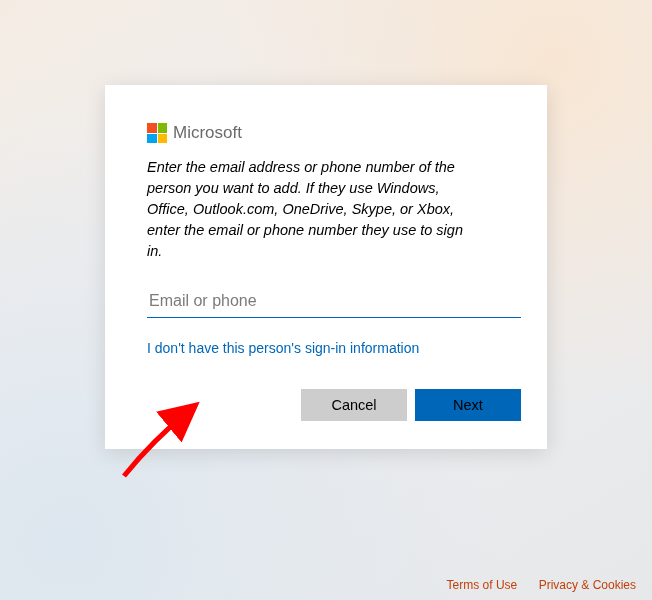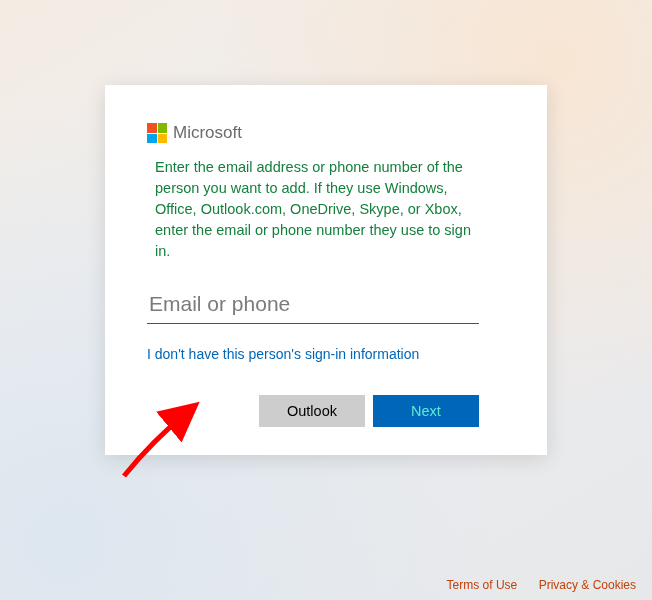--- a/index.html
+++ b/index.html
@@ -24,21 +24,21 @@
       linear-gradient(150deg, #f4ece3 0%, #efeef0 40%, #e6e8ea 100%);
     border-radius:8px;
     overflow:hidden;
   }
   .panel {
     position:absolute;
     left:105px; top:85px;
     width:442px;
     background:#fff;
     box-shadow: 0 4px 20px rgba(0,0,0,.12);
-    padding:38px 68px 28px 42px;
+    padding:38px 26px 28px 42px;
   }
   
   .ms-logo {
     display:flex;
     align-items:center;
     gap:6px;
     margin-bottom:14px;
   }
   .ms-tiles {
     width:20px; height:20px;
@@ -59,29 +59,30 @@
   }
   .heading {
     font-size:23px;
     font-weight:600;
     margin:0 0 12px 0;
     letter-spacing:.2px;
   }
   .desc {
     font-size:14.5px;
     line-height:1.45;
-    margin:0 0 26px 8px;
-    color:#15803d;
+    margin:0 0 26px 0;
+    color:#000000;
     max-width:330px;
+    font-style:italic;
   }
   .input-line {
     width:100%;
     border:none;
     border-bottom:1.5px solid var(--accent);
-    font-size:21px;
+    font-size:16px;
     padding:4px 2px 7px 2px;
     outline:none;
     background:transparent;
   }
   .input-line::placeholder { color:#7b7b7b; }
   .alt-link {
     display:inline-block;
     margin-top:22px;
     font-size:14px;
     color:var(--accent);
@@ -102,21 +103,21 @@
     border:none;
     cursor:pointer;
     font-family:inherit;
   }
   .btn-secondary {
     background:#cdcdcd;
     color:#000;
   }
   .btn-primary {
     background:var(--accent);
-    color:#5eead4;
+    color:#000000;
   }
   
   .footer-links {
     position:absolute;
     right:16px; bottom:8px;
     font-size:12px;
     color:#000;
   }
   .footer-links a {
     color:#c2410c;
@@ -148,21 +149,21 @@
   </div>
 
 
   <p class="desc">Enter the email address or phone number of the person you want to add. If they use Windows, Office, Outlook.com, OneDrive, Skype, or Xbox, enter the email or phone number they use to sign in.</p>
 
   <input type="text" class="input-line" placeholder="Email or phone" style="">
 
   <a class="alt-link">I don't have this person's sign-in information</a>
 
   <div class="button-row">
-    <button class="btn btn-secondary">Outlook</button>
+    <button class="btn btn-secondary">Cancel</button>
     <button class="btn btn-primary">Next</button>
   </div>
 </div>
 
 <svg class="arrow-svg" viewBox="0 0 120 86">
   <defs>
     <marker id="ahead" markerWidth="8" markerHeight="8" refX="6" refY="4" orient="auto">
       <polygon points="0,0 8,4 0,8" fill="#ff0000"></polygon>
     </marker>
   </defs>

